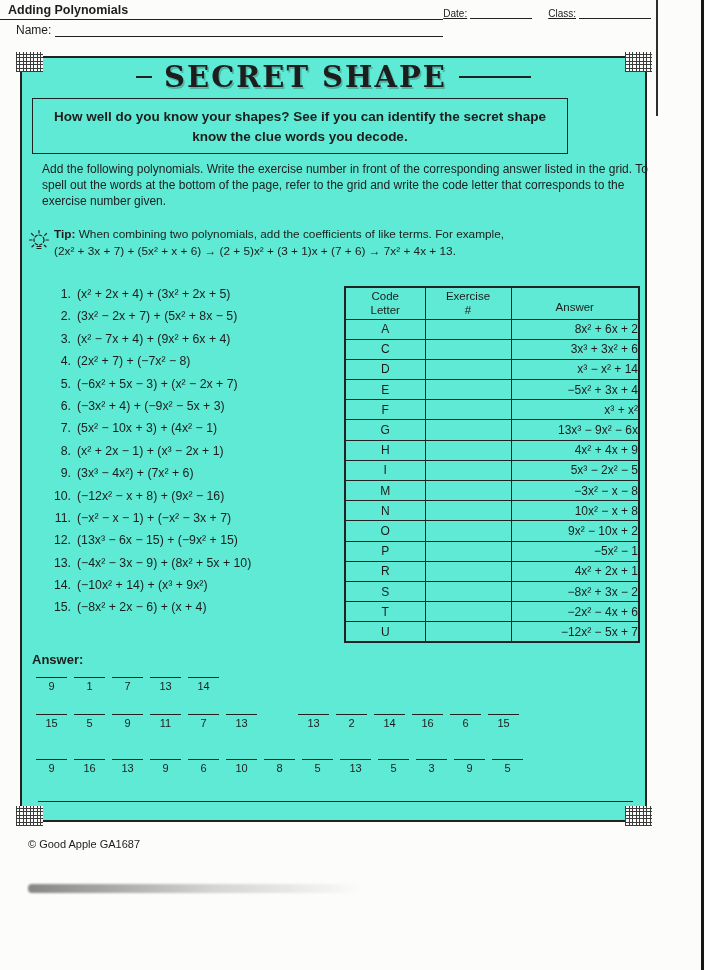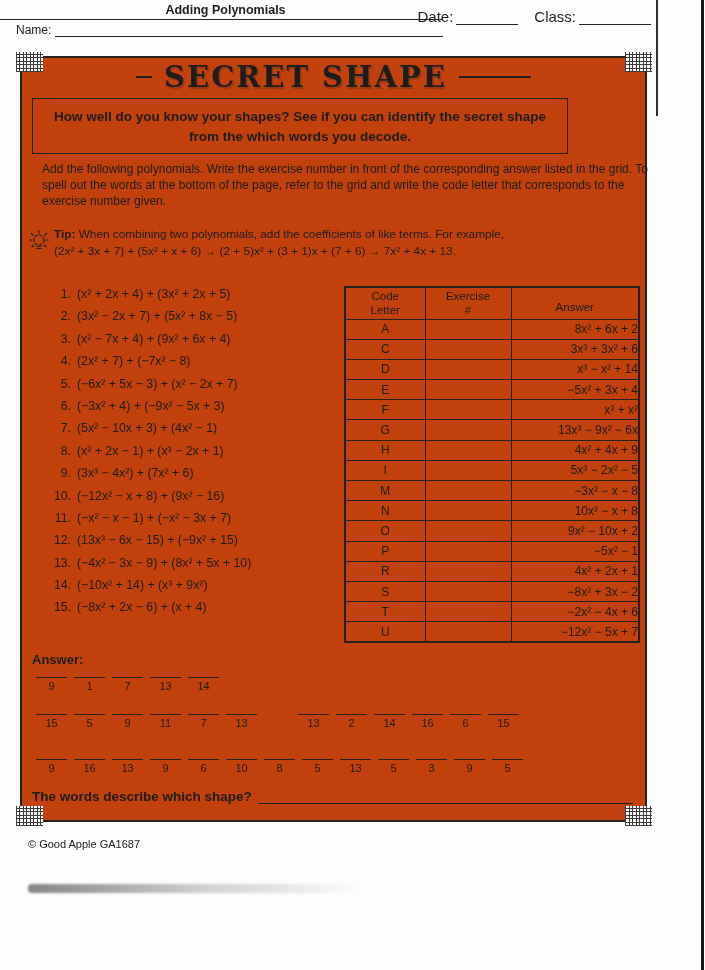--- a/index.html
+++ b/index.html
@@ -8,34 +8,34 @@
   .page { position:absolute; inset:0; background:#fcfcfa; overflow:hidden; }
 
   
   .edge-right { position:absolute; right:1px; top:0; width:3px; height:100%; background:#151515; }
   .line-tr { position:absolute; left:656px; top:0; width:2px; height:116px; background:#2e2e2e; }
   .smudge { position:absolute; left:28px; top:884px; width:335px; height:9px;
             background:linear-gradient(90deg, rgba(55,55,55,.6), rgba(120,120,120,.3) 55%, rgba(170,170,170,0));
             border-radius:4px; filter:blur(1px); }
 
   
-  .top-left { position:absolute; left:0; top:2px; width:443px;text-align:center; }
+  .top-left { position:absolute; left:0; top:2px; width:443px; }
   .ws-title { font-size:12.5px; font-weight:bold; padding:1px 0 2px 8px; border-bottom:1.5px solid #222; }
   .name-row { display:flex; align-items:flex-end; padding-left:16px; margin-top:3px; }
   .name-row .lbl { font-size:12px; }
   .blankline { border-bottom:1.3px solid #222; display:inline-block; }
   .name-row .blankline { flex:1; height:12px; margin-left:4px; }
   .top-right { position:absolute; right:54px; top:8px; display:flex; gap:16px; }
   .field { display:flex; align-items:flex-end; }
-  .field .lbl { font-size:15px; }
+  .field .lbl { font-size:10px;text-decoration:underline; }
   .w62 { width:62px; height:10px; margin-left:3px; }
   .w72 { width:72px; height:10px; margin-left:3px; }
 
   
-  .frame { position:absolute; left:20px; top:56px; width:627px; height:766px; border:2px solid #222; background:#c2410c; }
+  .frame { position:absolute; left:20px; top:56px; width:627px; height:766px; border:2px solid #222; background:#5eead4; }
   .corner { position:absolute; width:27px; height:20px; background-color:#fcfcfa;
     background-image:
       repeating-linear-gradient(90deg, #3b3b3b 0 1px, transparent 1px 3.5px),
       repeating-linear-gradient(0deg, #3b3b3b 0 1px, transparent 1px 3.5px); }
   .corner.tl { top:-6px; left:-6px; }
   .corner.tr { top:-6px; right:-7px; }
   .corner.bl { bottom:-6px; left:-6px; }
   .corner.br { bottom:-6px; right:-7px; }
 
   .title-row { position:absolute; top:2px; left:0; right:0; display:flex; align-items:center; justify-content:center; gap:12px; }
@@ -122,21 +122,21 @@
     <div class="corner br"></div>
 
     <div class="title-row">
       <span class="rule r1"></span>
       <h1 class="main-title">SECRET SHAPE</h1>
       <span class="rule r2"></span>
     </div>
 
     <div class="intro-box">
       <div>How well do you know your shapes? See if you can identify the secret shape</div>
-      <div>from the which words you decode.</div>
+      <div>know the clue words you decode.</div>
     </div>
 
     <p class="instructions">Add the following polynomials. Write the exercise number in front of the corresponding answer listed in the grid. To spell out the words at the bottom of the page, refer to the grid and write the code letter that corresponds to the exercise number given.</p>
 
     <div class="tip">
       <span class="bulb">
         <svg width="24" height="26" viewBox="0 0 24 26">
           <g fill="none" stroke="#222" stroke-width="1.2" stroke-linecap="round">
             <circle cx="12" cy="13" r="5" stroke-dasharray="2.6 2"></circle>
             <path d="M10 19.5h4M10 21.5h4"></path>
@@ -314,20 +314,19 @@
     </table>
 
     <div class="answer-label">Answer:</div>
     <div class="answer-rows">
         <div class="ans-row"><span class="ans-word"><span class="ans-blank">9</span><span class="ans-blank">1</span><span class="ans-blank">7</span><span class="ans-blank">13</span><span class="ans-blank">14</span></span></div>
         <div class="ans-row"><span class="ans-word"><span class="ans-blank">15</span><span class="ans-blank">5</span><span class="ans-blank">9</span><span class="ans-blank">11</span><span class="ans-blank">7</span><span class="ans-blank">13</span></span><span class="ans-word"><span class="ans-blank">13</span><span class="ans-blank">2</span><span class="ans-blank">14</span><span class="ans-blank">16</span><span class="ans-blank">6</span><span class="ans-blank">15</span></span></div>
         <div class="ans-row"><span class="ans-word"><span class="ans-blank">9</span><span class="ans-blank">16</span><span class="ans-blank">13</span><span class="ans-blank">9</span><span class="ans-blank">6</span><span class="ans-blank">10</span><span class="ans-blank">8</span><span class="ans-blank">5</span><span class="ans-blank">13</span><span class="ans-blank">5</span><span class="ans-blank">3</span><span class="ans-blank">9</span><span class="ans-blank">5</span></span></div>
       </div>
 
     <div class="shape-q">
-      <span>The words describe which shape?</span>
       <span class="grow"></span>
     </div>
   </div>
 
   <div class="copyright">© Good Apple GA1687</div>
 
 </div>
 
 </body></html>

